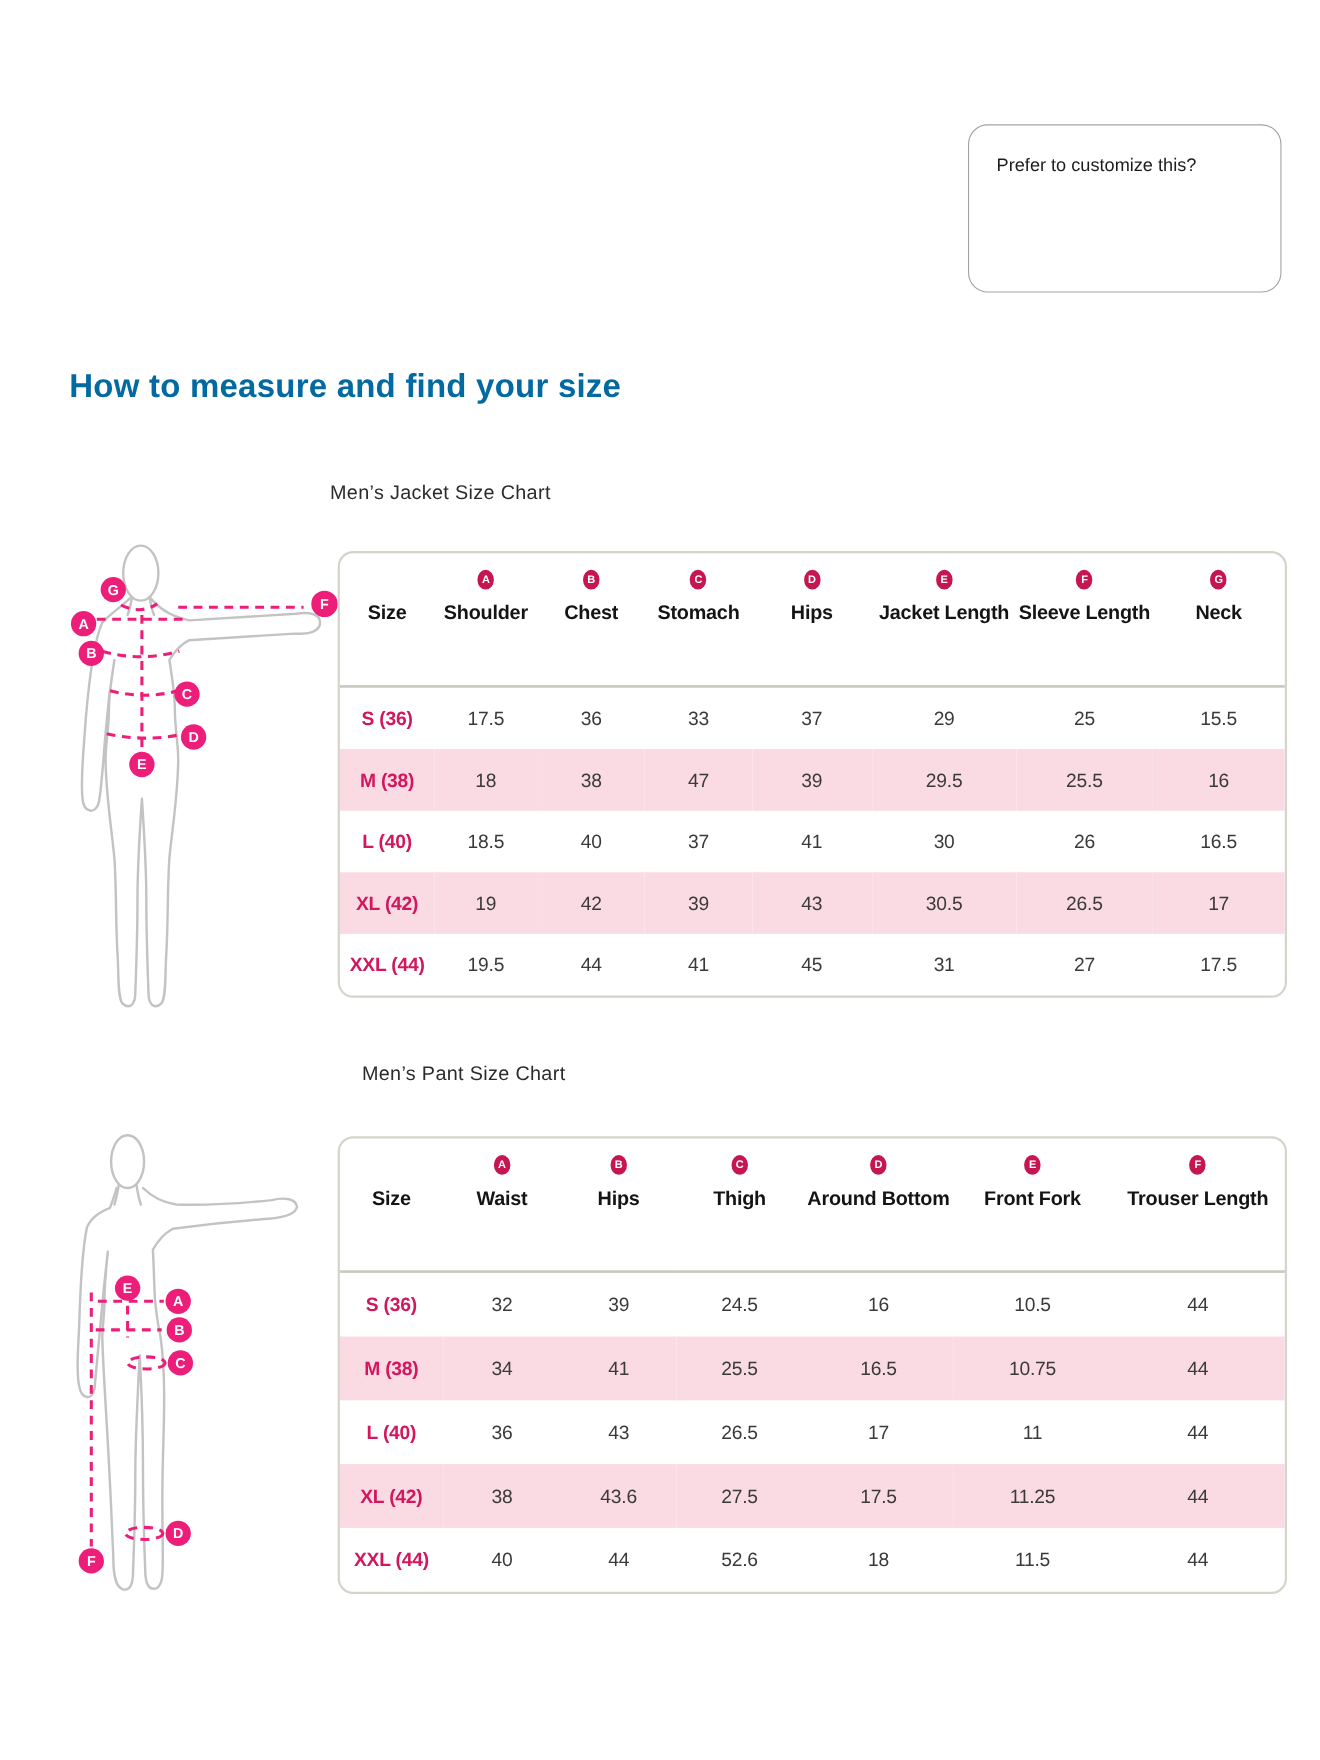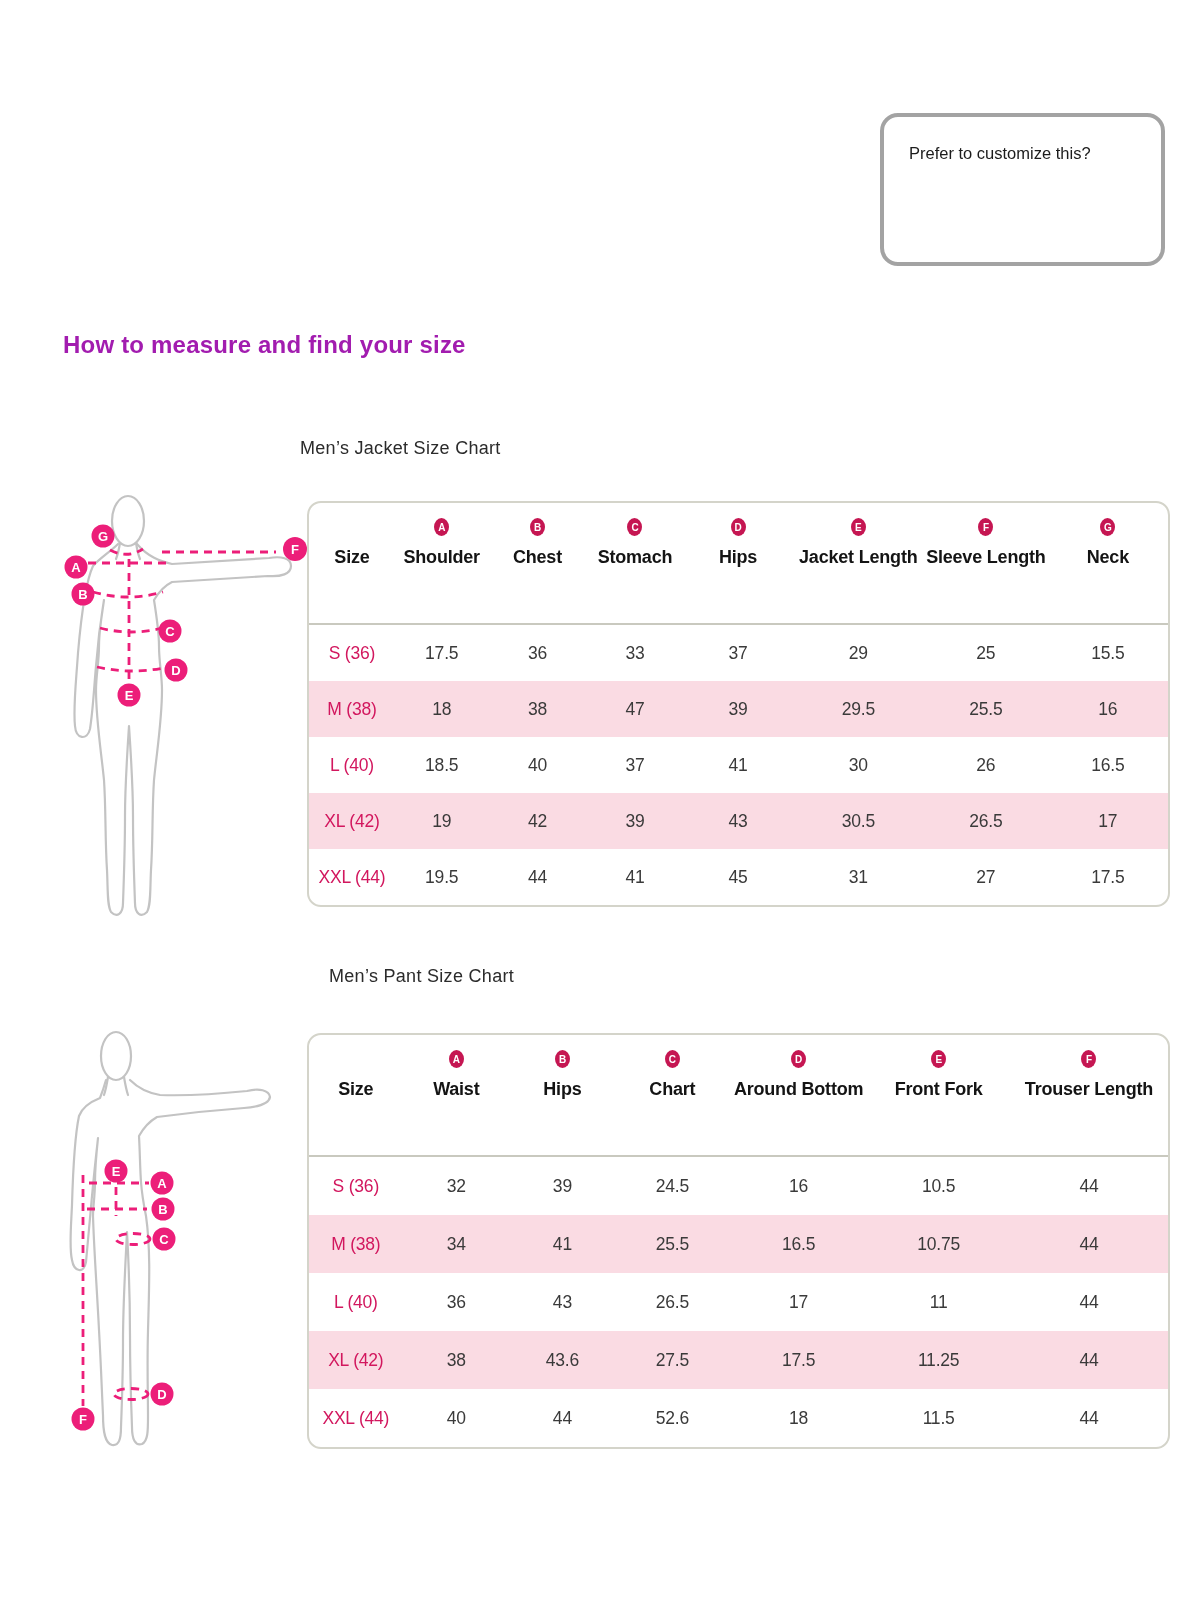--- a/index.html
+++ b/index.html
@@ -3,28 +3,28 @@
 <meta charset="utf-8">
 <style>
   html,body{margin:0;padding:0;}
   body{
     width:1200px;height:1600px;position:relative;background:#ffffff;
     font-family:"Liberation Sans", sans-serif;color:#1a1a1a;overflow:hidden;
   }
   
   .contact-card{
     position:absolute;left:880px;top:113px;width:285px;height:153px;
-    border:4px solid #a3a3a3;border-radius:18px;box-sizing:border-box;
+    border:1px solid #a3a3a3;border-radius:18px;box-sizing:border-box;
     padding:20px 12px 0 25px;background:#fff;
   }
   .contact-card .line{font-size:16.5px;line-height:33px;color:#1c1c1c;white-space:nowrap;}
   
   .page-title{
-    position:absolute;left:63px;top:315px;font-size:24px;font-weight:bold;
-    letter-spacing:.2px;color:#a21caf;
+    position:absolute;left:63px;top:315px;font-size:30px;font-weight:bold;
+    letter-spacing:.2px;color:#0369a1;
   }
   .section-title{position:absolute;font-size:18px;color:#2b2b2b;letter-spacing:.3px;}
   #jacket-title{left:300px;top:438px;}
   #pant-title{left:329px;top:966px;}
   
   .size-table{
     position:absolute;left:307px;width:863px;background:#fff;
     border:2px solid #d4d4ca;border-radius:14px;overflow:hidden;box-sizing:border-box;
   }
   #jacket-table{top:501px;}
@@ -41,21 +41,21 @@
     margin:0 auto 11px auto;
   }
   .hbadge.empty{visibility:hidden;}
   .hlabel{display:block;}
   tbody td{
     text-align:center;font-size:17.5px;color:#3a3a3a;letter-spacing:-.2px;
   }
   #jacket-table tbody td{height:54px;}
   #pant-table tbody td{height:56px;}
   tbody tr:nth-child(even){background:#fadbe3;}
-  td.size-col{font-weight:normal;color:#d2175e;font-size:17.5px;}
+  td.size-col{font-weight:bold;color:#d2175e;font-size:17.5px;}
   
   .figure{position:absolute;}
   #jacket-figure{left:40px;top:478px;}
   #pant-figure{left:40px;top:1010px;}
   .body-line{fill:none;stroke:#c3c3c3;stroke-width:2.2;stroke-linecap:round;stroke-linejoin:round;}
   .dash{fill:none;stroke:#ec1e79;stroke-width:2.8;stroke-dasharray:8 6;}
   .dbadge-circle{fill:#ec1e79;}
   .dbadge-text{
     fill:#ffffff;font-family:"Liberation Sans",sans-serif;font-size:13px;font-weight:bold;
     text-anchor:middle;
@@ -303,21 +303,21 @@
           <th>
             <span class="hbadge">A</span>
             <span class="hlabel">Waist</span>
           </th>
           <th>
             <span class="hbadge">B</span>
             <span class="hlabel">Hips</span>
           </th>
           <th>
             <span class="hbadge">C</span>
-            <span class="hlabel">Chart</span>
+            <span class="hlabel">Thigh</span>
           </th>
           <th>
             <span class="hbadge">D</span>
             <span class="hlabel">Around Bottom</span>
           </th>
           <th>
             <span class="hbadge">E</span>
             <span class="hlabel">Front Fork</span>
           </th>
           <th>

